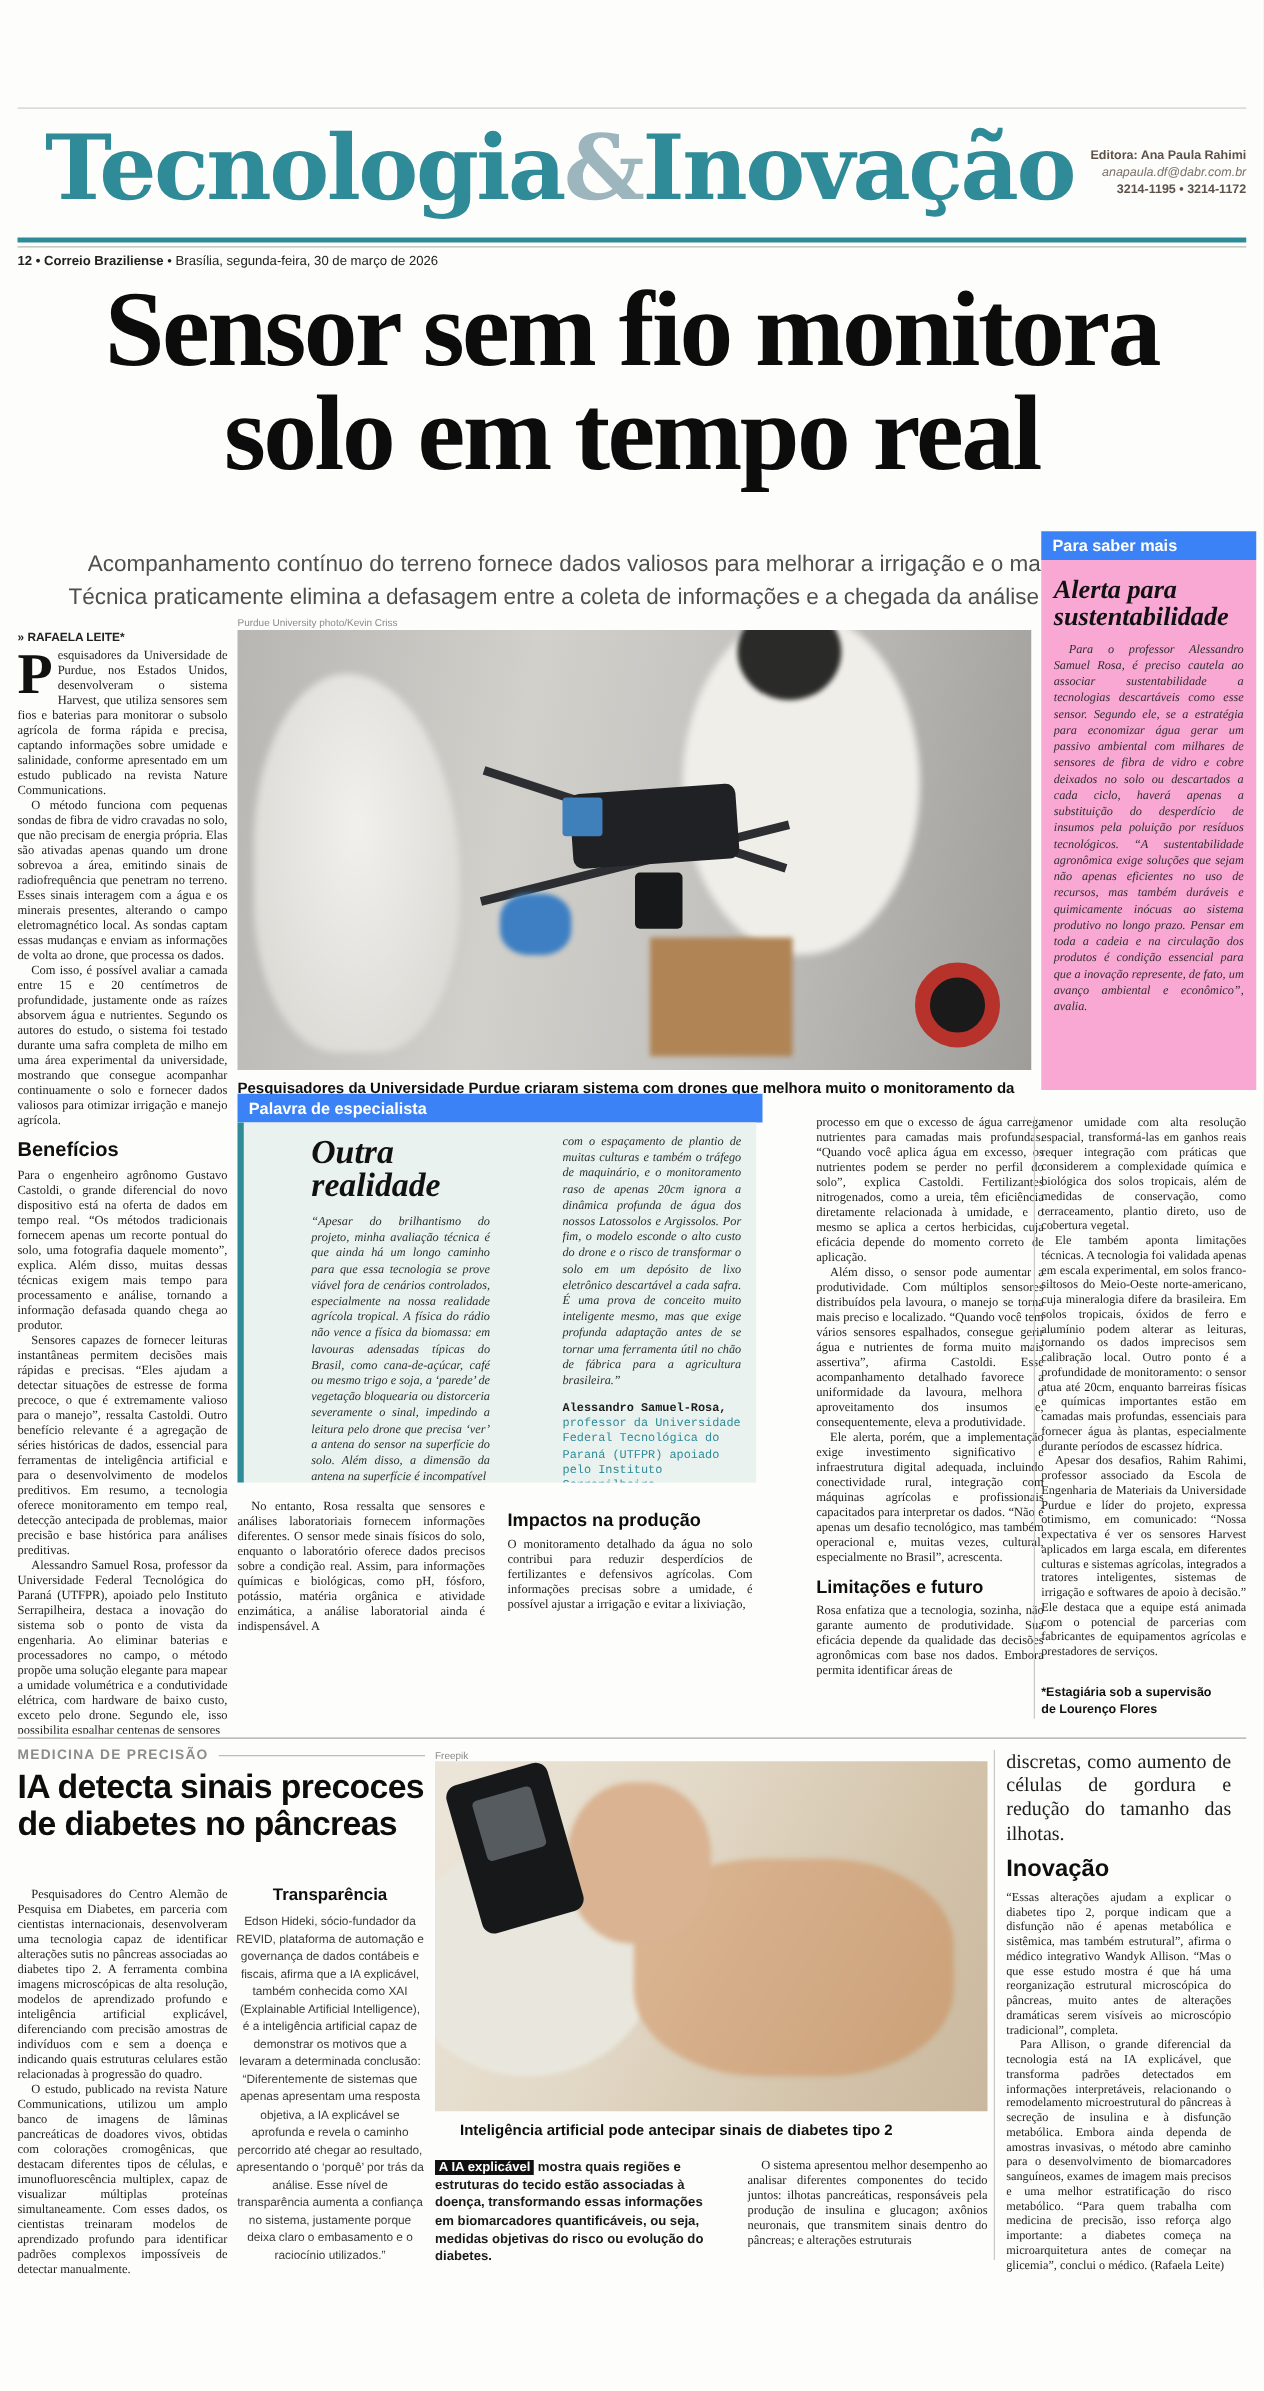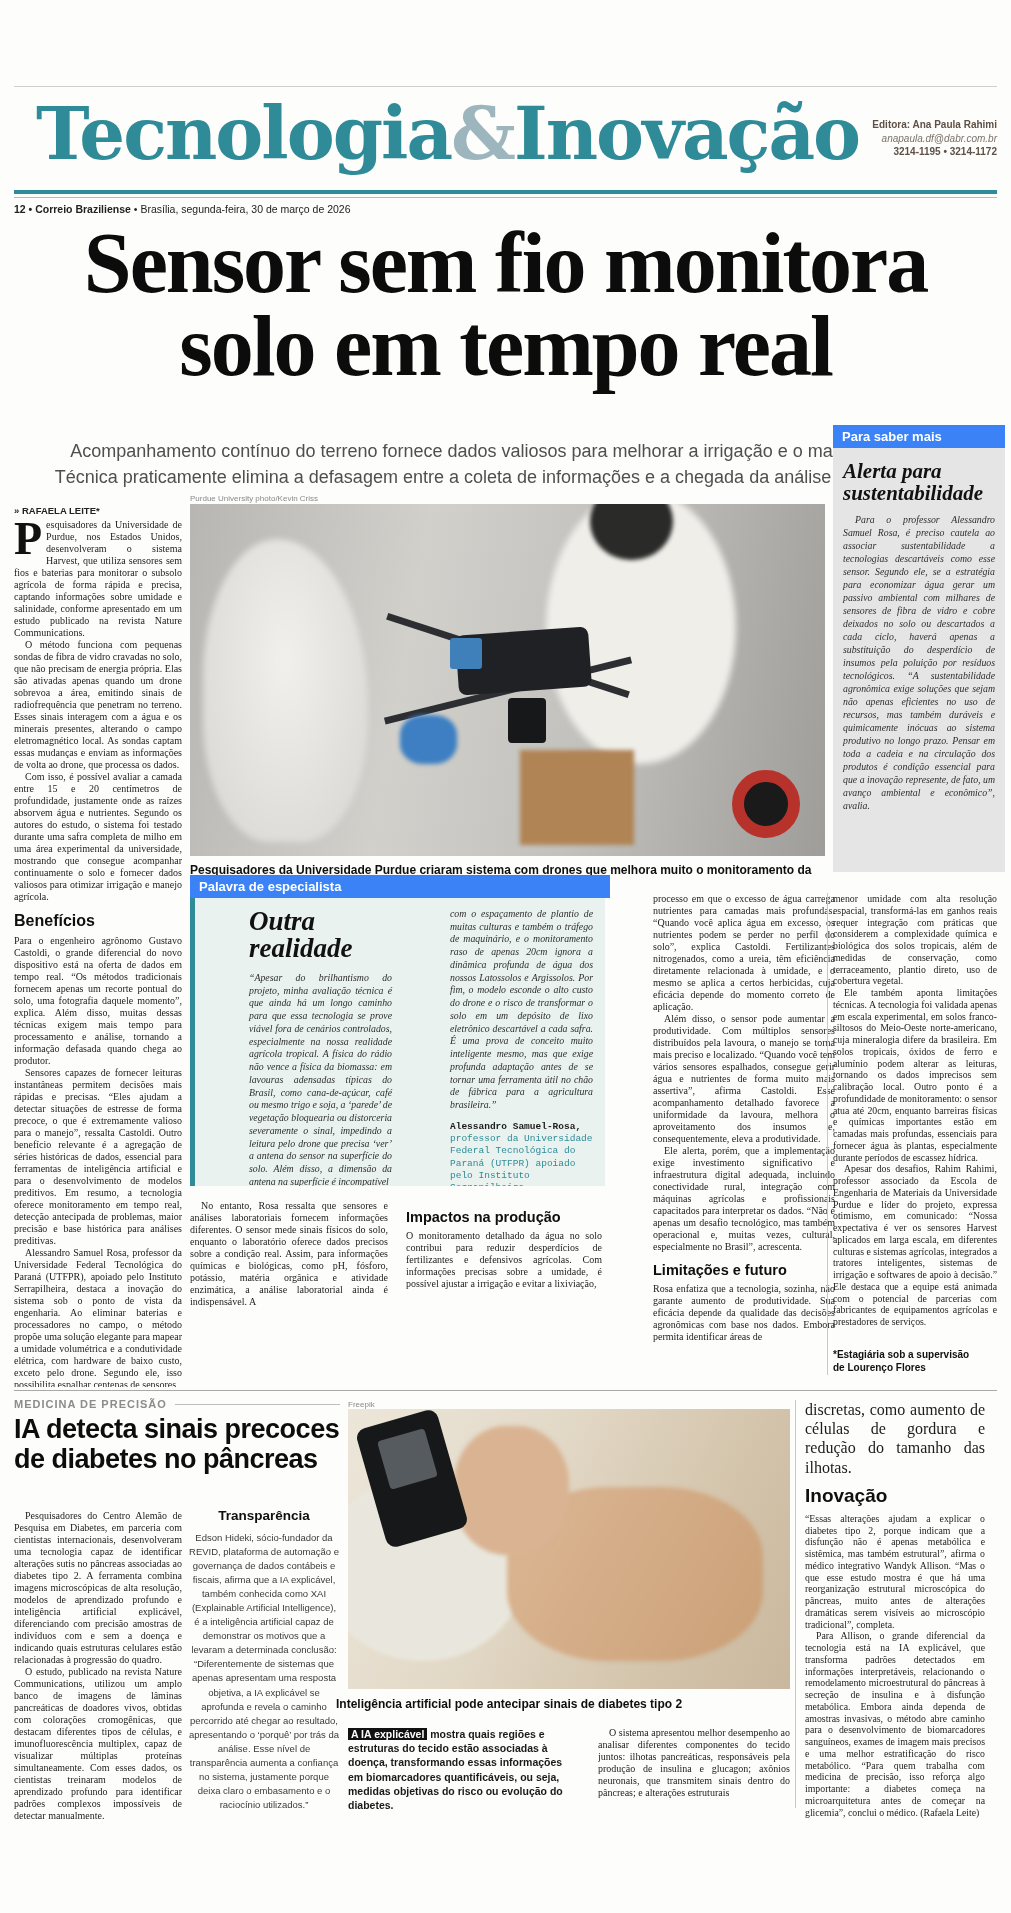--- a/index.html
+++ b/index.html
@@ -39,21 +39,21 @@
   .caption{font-family:"Liberation Sans",sans-serif;font-weight:bold;font-size:12px;color:#0f0f0f;}
   .photo{overflow:hidden;}
   .photo1{background:linear-gradient(100deg,#b7b6b2 0%,#d1d0cb 35%,#c2c1bd 62%,#9e9d99 100%);}
   .photo2{background:linear-gradient(115deg,#ece6da 0%,#e2d8c6 40%,#d3c3aa 75%,#c9b89e 100%);}
   .blur2{filter:blur(2px);}
   .blur3{filter:blur(3px);}
 
   
   .bar{background:#3b82f6;color:#fff;font-family:"Liberation Sans",sans-serif;font-weight:bold;
        font-size:13px;line-height:23px;padding-left:9px;}
-  .sidebarbox{background:#e5e5e5;padding:12px 10px;overflow:hidden;}
+  .sidebarbox{background:#f9a8d4;padding:12px 10px;overflow:hidden;}
   .sidebarbox .stitle{font-style:italic;font-weight:bold;font-size:21px;line-height:1.05;color:#111;margin-bottom:9px;}
   .sidebarbox .sbody{font-style:italic;font-size:9.8px;line-height:1.33;text-align:justify;color:#2e2e2e;text-indent:12px;}
   .quotebox{background:#e9f2ee;border-left:5px solid #2e8b97;padding:10px 12px;display:flex;gap:16px;overflow:hidden;}
   .quotebox .qcol{flex:1;margin-left:42px;}
   .qtitle{font-style:italic;font-weight:bold;font-size:27px;line-height:1;color:#111;margin-bottom:10px;}
   .qtext{font-style:italic;font-size:9.8px;line-height:1.3;text-align:justify;color:#2d2d2d;}
   .qattr{margin-top:9px;font-family:Liberation Mono, monospace;font-size:9.5px;line-height:1.3;}
   .qattr .name{font-weight:bold;color:#1c1c1c;}
   .qattr .role{color:#2e8b97;}
 
@@ -205,21 +205,21 @@
   </div>
 
   <div class="abs photocredit" style="left:348px;top:1400px;">Freepik</div>
   <div class="abs photo photo2" style="left:348px;top:1409px;width:442px;height:280px;">
     <div class="shape blur2" style="left:-6%;top:24%;width:46%;height:66%;background:#e9e7dd;border-radius:50%;"></div>
     <div class="shape blur2" style="right:6%;top:28%;width:58%;height:62%;background:linear-gradient(120deg,#dcb694,#caa077);border-radius:40%;"></div>
     <div class="shape blur2" style="left:24%;top:6%;width:26%;height:46%;background:#d9b392;border-radius:45%;"></div>
     <div class="shape" style="left:5%;top:3%;width:19%;height:44%;background:#17181a;border-radius:10px;transform:rotate(-16deg);"></div>
     <div class="shape" style="left:8%;top:9%;width:11%;height:18%;background:#565b60;border-radius:4px;transform:rotate(-16deg);"></div>
   </div>
-  <div class="abs caption" style="left:336px;top:1697px;width:442px;">Inteligência artificial pode antecipar sinais de diabetes tipo 2</div>
+  <div class="abs caption" style="left:368px;top:1697px;width:442px;">Inteligência artificial pode antecipar sinais de diabetes tipo 2</div>
 
   <div class="abs hl" style="left:348px;top:1727px;width:218px;">
     <span class="chip">A IA explicável</span><span> mostra quais regiões e estruturas do tecido estão associadas à doença, transformando essas informações em biomarcadores quantificáveis, ou seja, medidas objetivas do risco ou evolução do diabetes.</span>
   </div>
 
   <div class="abs col" style="left:598px;top:1727px;width:192px;height:120px;">
     <p>O sistema apresentou melhor desempenho ao analisar diferentes componentes do tecido juntos: ilhotas pancreáticas, responsáveis pela produção de insulina e glucagon; axônios neuronais, que transmitem sinais dentro do pâncreas; e alterações estruturais</p>
   </div>
 
   <div class="abs vrule" style="left:795px;top:1400px;height:408px;"></div>

